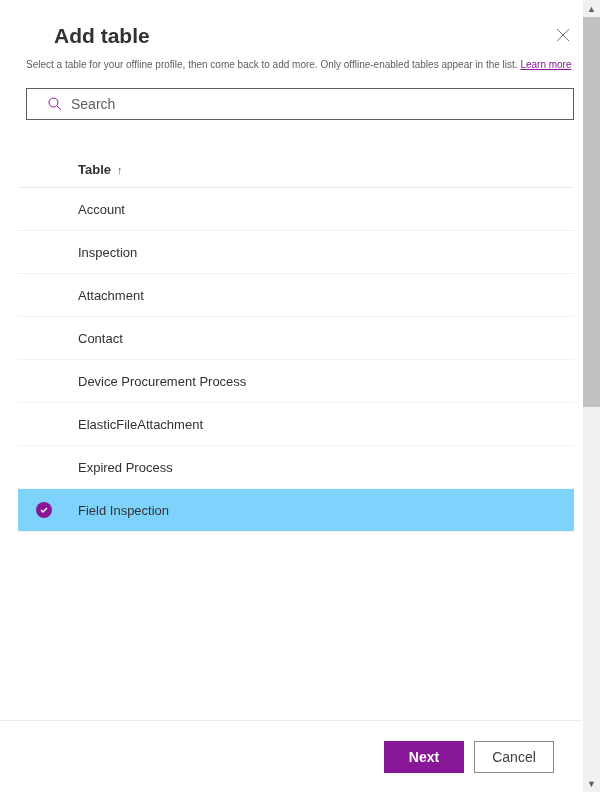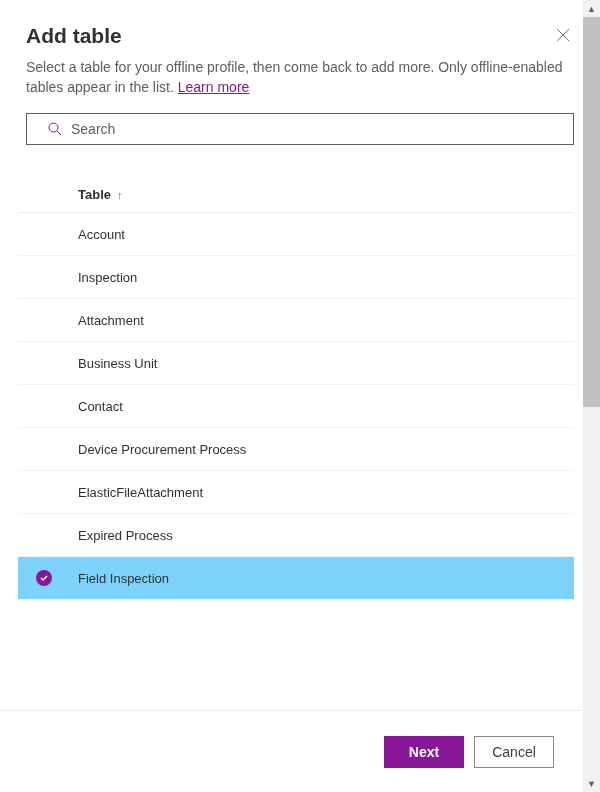--- a/index.html
+++ b/index.html
@@ -17,38 +17,39 @@
     }
     .dialog {
       padding: 24px 26px 0 26px;
       height: 722px;
       overflow: hidden;
     }
     .header-row {
       display: flex;
       justify-content: space-between;
       align-items: flex-start;
+      margin-left: 28px;
     }
     .title {
       font-size: 21px;
       font-weight: 600;
       color: #323130;
       margin-bottom: 10px;
     }
     .close-btn {
       background: none;
       border: none;
       cursor: pointer;
       padding: 4px;
       color: #605e5c;
       line-height: 1;
     }
     .close-btn svg { display: block; }
     .description {
-      font-size: 14px;
+      font-size: 10px;
       color: #605e5c;
       line-height: 1.4;
       margin-bottom: 16px;
     }
     .description a {
       color: #881798;
       text-decoration: underline;
     }
     .search-box {
       display: flex;
@@ -119,21 +120,21 @@
       display: flex;
       align-items: center;
       justify-content: center;
     }
     .check-icon svg { display: block; }
     .footer {
       position: absolute;
       bottom: 0;
       left: 0;
       right: 18px;
-      height: 82px;
+      height: 72px;
       border-top: 1px solid #edebe9;
       display: flex;
       justify-content: flex-end;
       align-items: center;
       gap: 10px;
       padding-right: 28px;
       background: #fff;
     }
     .btn {
       min-width: 80px;
@@ -222,24 +223,20 @@
         <div class="table-row">
           <div class="check-cell"></div>
           <span>Inspection</span>
         </div>
         <div class="table-row">
           <div class="check-cell"></div>
           <span>Attachment</span>
         </div>
         <div class="table-row">
           <div class="check-cell"></div>
-          <span>Business Unit</span>
-        </div>
-        <div class="table-row">
-          <div class="check-cell"></div>
           <span>Contact</span>
         </div>
         <div class="table-row">
           <div class="check-cell"></div>
           <span>Device Procurement Process</span>
         </div>
         <div class="table-row">
           <div class="check-cell"></div>
           <span>ElasticFileAttachment</span>
         </div>

